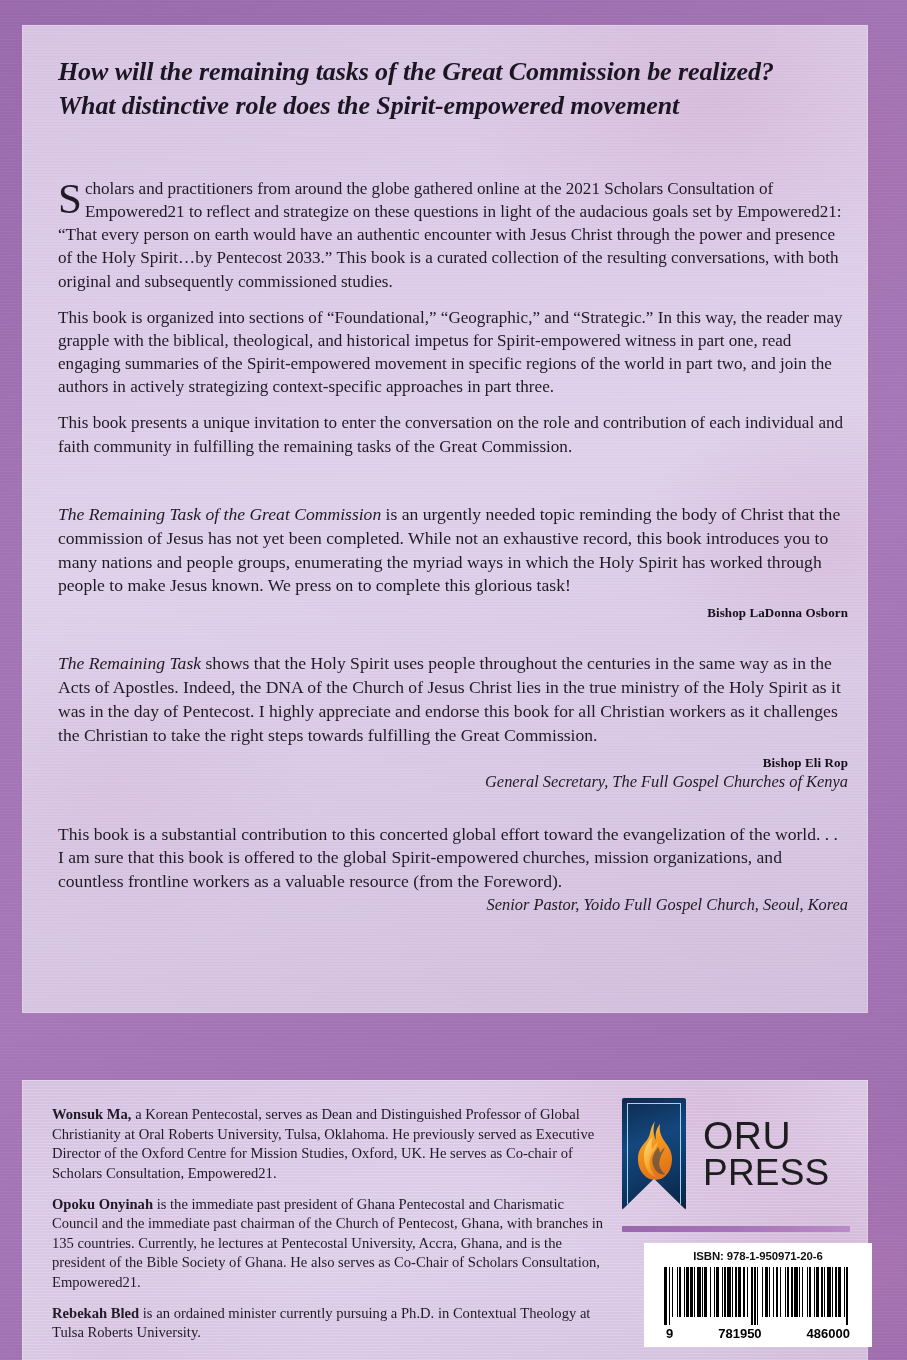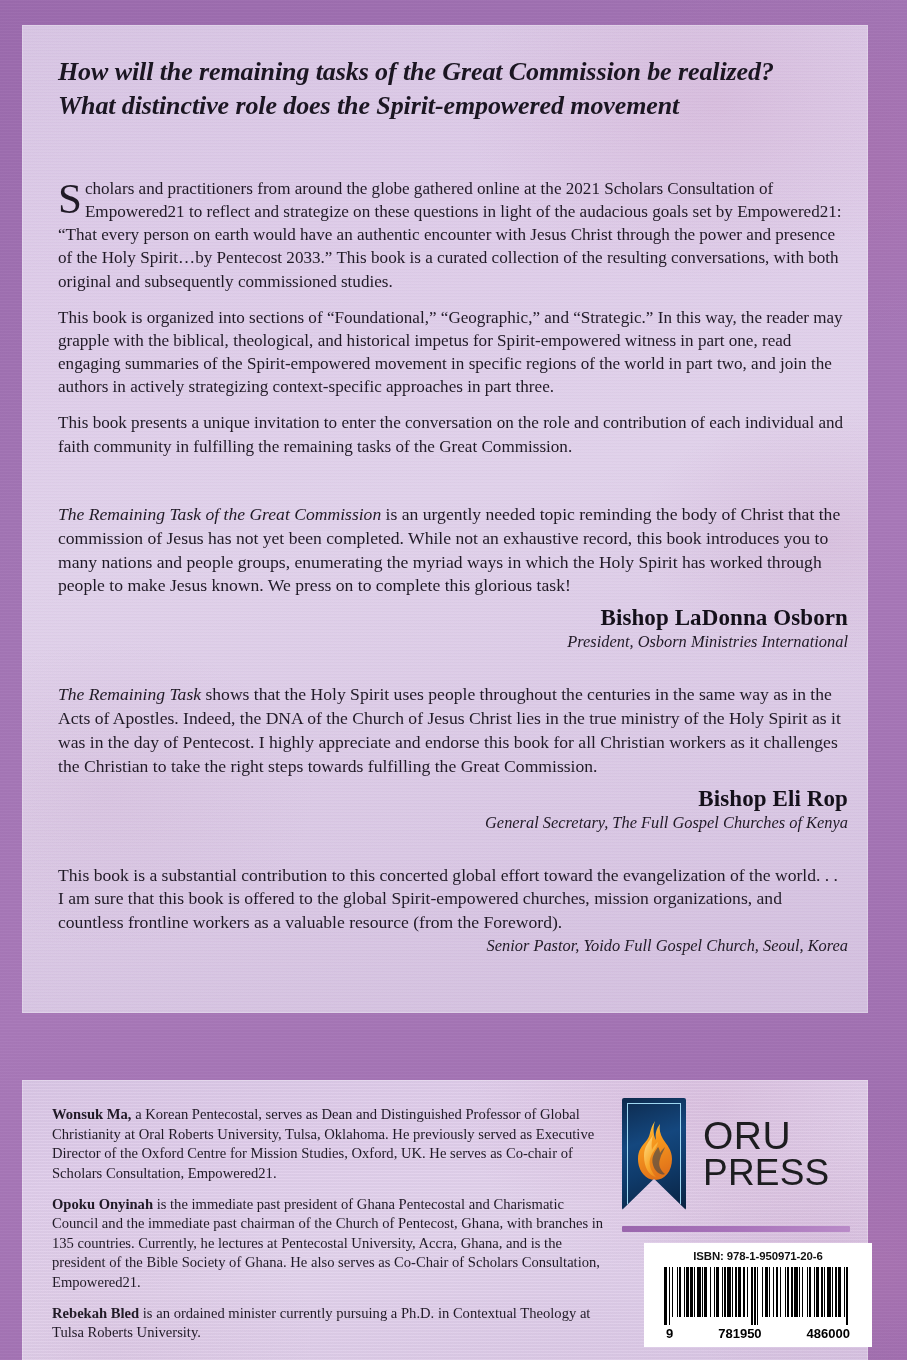--- a/index.html
+++ b/index.html
@@ -97,21 +97,21 @@
   .endorse { margin-bottom: 24px; }
   .endorse-text {
     color: #201a26;
     font-size: 17.6px;
     line-height: 1.355;
   }
   .endorse-text i { font-style: italic; }
   .endorse-name {
     text-align: right;
     font-weight: bold;
-    font-size: 23px;
+    font-size: 13px;
     color: #14101a;
     margin-top: 7px;
     letter-spacing: 0.1px;
   }
   .endorse-role {
     text-align: right;
     font-style: italic;
     font-size: 16.4px;
     color: #201a26;
     margin-top: 1px;
@@ -226,21 +226,20 @@
         <p class="dropcap-para"><span class="dropcap">S</span><span>cholars and practitioners from around the globe gathered online at the 2021 Scholars Consultation of Empowered21 to reflect and strategize on these questions in light of the audacious goals set by Empowered21: “That every person on earth would have an authentic encounter with Jesus Christ through the power and presence of the Holy Spirit…by Pentecost 2033.” This book is a curated collection of the resulting conversations, with both original and subsequently commissioned studies.</span></p>
         <p>This book is organized into sections of “Foundational,” “Geographic,” and “Strategic.” In this way, the reader may grapple with the biblical, theological, and historical impetus for Spirit-empowered witness in part one, read engaging summaries of the Spirit-empowered movement in specific regions of the world in part two, and join the authors in actively strategizing context-specific approaches in part three.</p>
         <p>This book presents a unique invitation to enter the conversation on the role and contribution of each individual and faith community in fulfilling the remaining tasks of the Great Commission.</p>
       </div>
 
       <div class="endorsements">
 
         <div class="endorse" id="endorse-1">
           <div class="endorse-text"><i>The Remaining Task of the Great Commission</i><span> is an urgently needed topic reminding the body of Christ that the commission of Jesus has not yet been completed. While not an exhaustive record, this book introduces you to many nations and people groups, enumerating the myriad ways in which the Holy Spirit has worked through people to make Jesus known. We press on to complete this glorious task!</span></div>
           <div class="endorse-name">Bishop LaDonna Osborn</div>
-          <div class="endorse-role">President, Osborn Ministries International</div>
         </div>
 
         <div class="endorse" id="endorse-2">
           <div class="endorse-text"><i>The Remaining Task</i><span> shows that the Holy Spirit uses people throughout the centuries in the same way as in the Acts of Apostles. Indeed, the DNA of the Church of Jesus Christ lies in the true ministry of the Holy Spirit as it was in the day of Pentecost. I highly appreciate and endorse this book for all Christian workers as it challenges the Christian to take the right steps towards fulfilling the Great Commission.</span></div>
           <div class="endorse-name">Bishop Eli Rop</div>
           <div class="endorse-role">General Secretary, The Full Gospel Churches of Kenya</div>
         </div>
 
         <div class="endorse" id="endorse-3">
           <div class="endorse-text"><span>This book is a substantial contribution to this concerted global effort toward the evangelization of the world. . . I am sure that this book is offered to the global Spirit-empowered churches, mission organizations, and countless frontline workers as a valuable resource (from the Foreword).</span></div>

